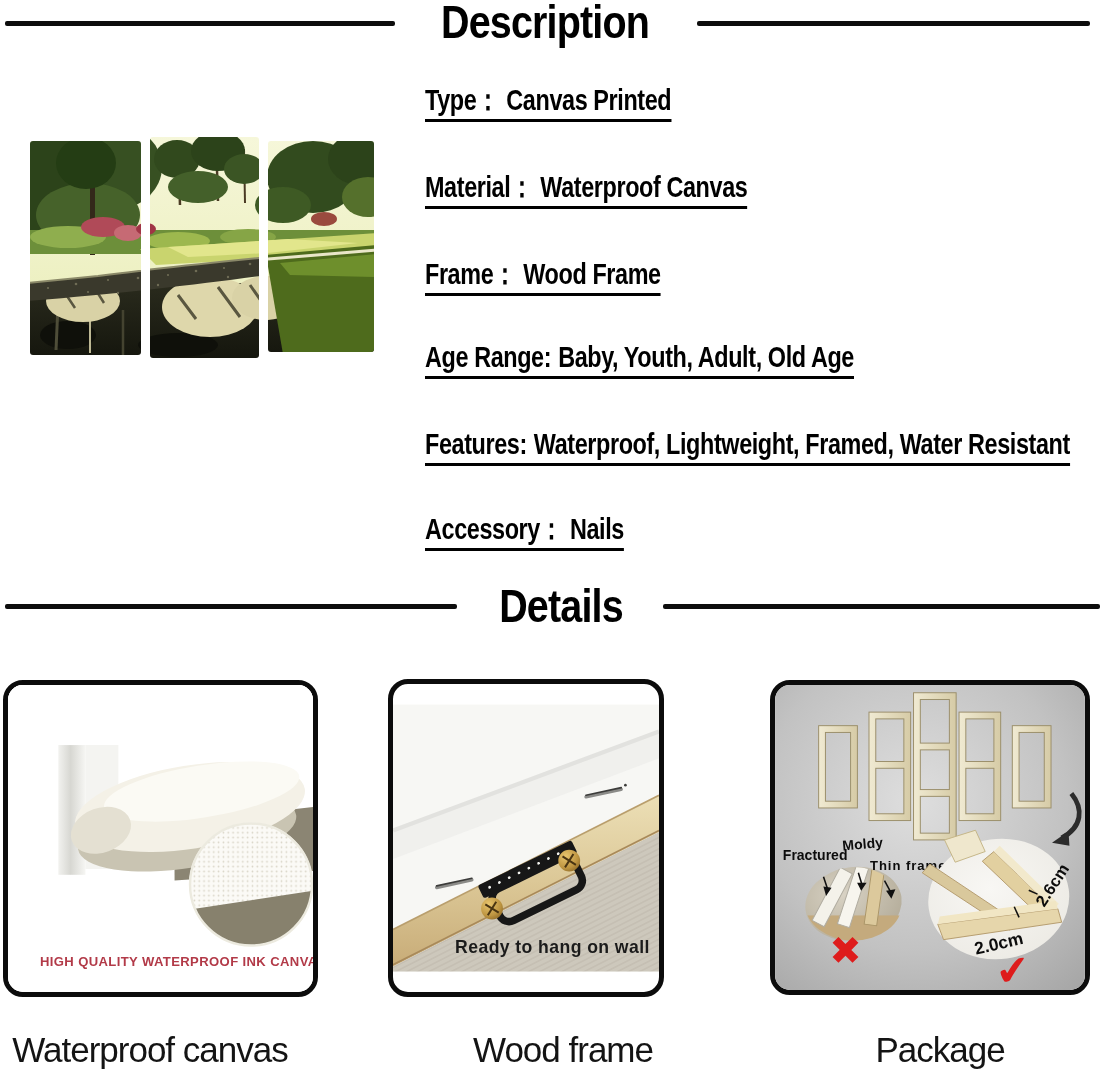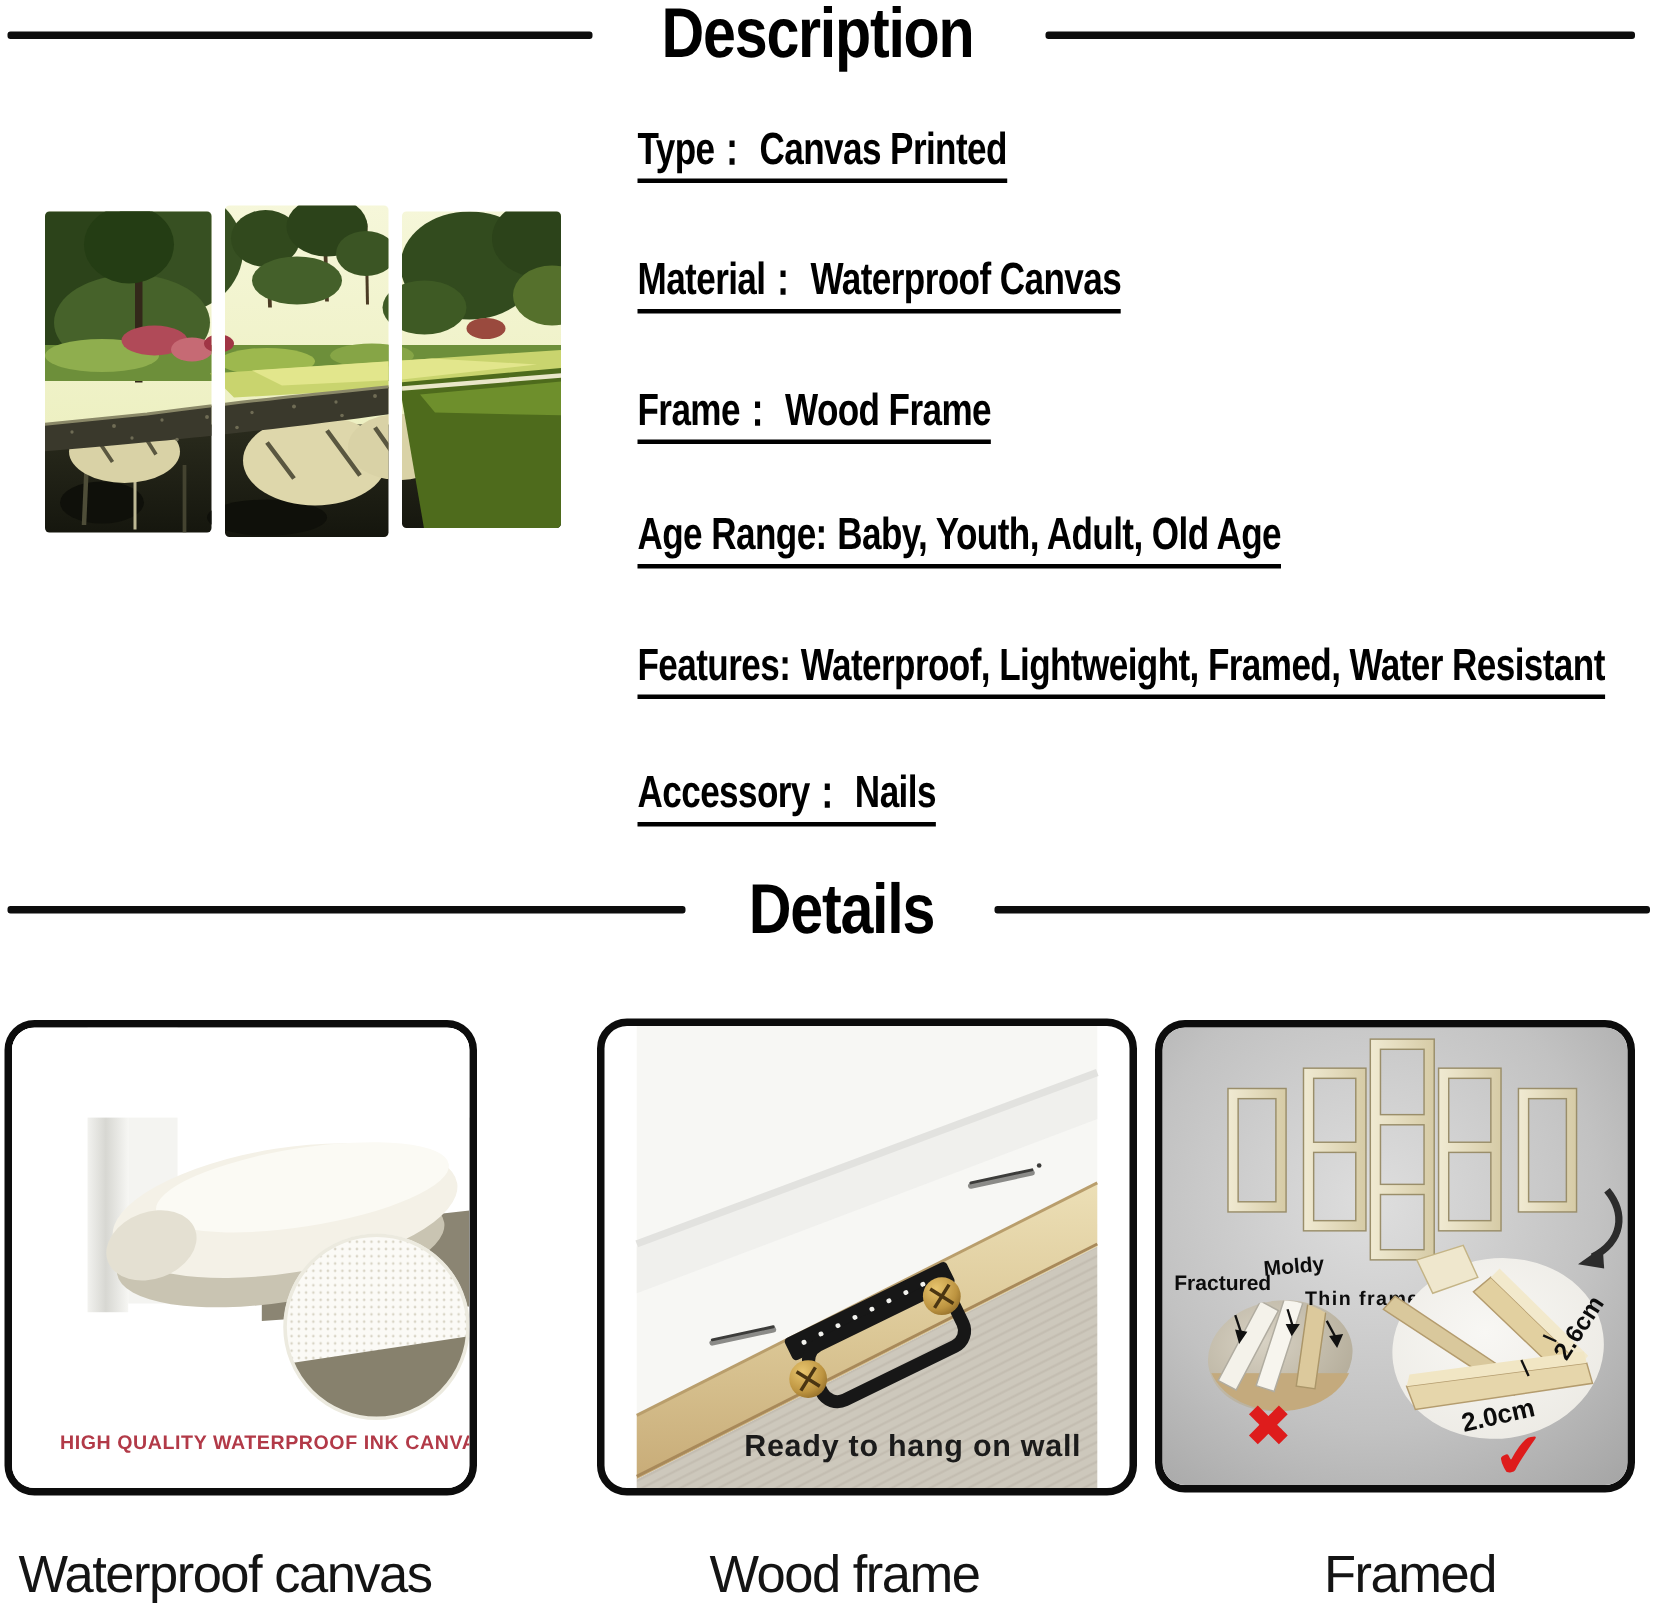--- a/index.html
+++ b/index.html
@@ -172,21 +172,21 @@
         <g clip-path="url(#magclip)">
           <rect x="186" y="142" width="132" height="132" fill="url(#dotpat)"></rect>
           <polygon points="186,232 318,212 318,272 186,272" fill="#87816d"></polygon>
         </g>
         <circle cx="251" cy="206" r="63" fill="none" stroke="#eceadf" stroke-width="2.5"></circle>
       </g>
       <text x="33" y="290" font-size="13.5" font-weight="bold" letter-spacing="0.4" fill="#b23a48">HIGH QUALITY WATERPROOF INK CANVAS</text>
     </svg>
   </div>
 
-  <div class="card" style="left:398px;top:679px;width:360px;height:318px;">
+  <div class="card" style="left:388px;top:679px;width:276px;height:318px;">
     <svg viewBox="0 0 317 318">
       <defs>
         <linearGradient id="woodstrip" x1="0" y1="0" x2="0" y2="1">
           <stop offset="0" stop-color="#ecdfb6"></stop>
             <stop offset="0.5" stop-color="#dcc897"></stop>
             <stop offset="1" stop-color="#c8ac78"></stop>
         </linearGradient>
         <pattern id="weave" width="6" height="6" patternUnits="userSpaceOnUse" patternTransform="rotate(-27)">
           <rect width="6" height="6" fill="#cdc8bc"></rect>
           <line x1="0" y1="3" x2="6" y2="3" stroke="#c2bcb0" stroke-width="1.4"></line>
@@ -322,15 +322,15 @@
         <line x1="262" y1="212" x2="271" y2="216" stroke="#111" stroke-width="1.6"></line>
       </g>
       <text x="287" y="212" text-anchor="middle" font-size="17" font-weight="bold" fill="#0c0c0c" transform="rotate(-57 287 207)">2.6cm</text>
       <text x="231" y="273" text-anchor="middle" font-size="18" font-weight="bold" fill="#0c0c0c" transform="rotate(-13 231 267)">2.0cm</text>
       <text x="228" y="309" font-size="42" font-weight="bold" fill="#de1c1c" transform="rotate(-6 248 295)">✔</text>
     </svg>
   </div>
 
   <div class="caption" style="left:-10px;">Waterproof canvas</div>
   <div class="caption" style="left:403px;">Wood frame</div>
-  <div class="caption" style="left:780px;">Framed</div>
+  <div class="caption" style="left:780px;">Package</div>
 
 </div>
 
 </body></html>

